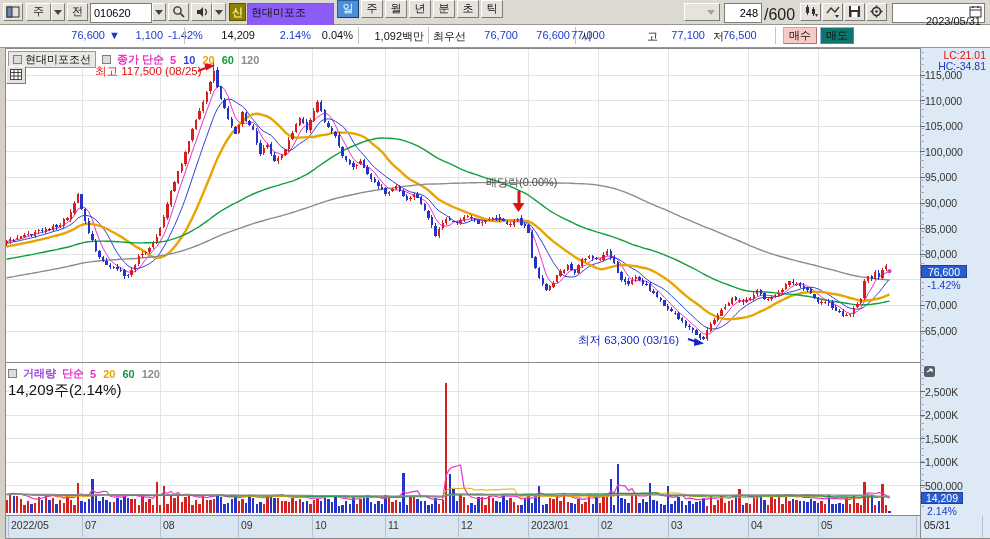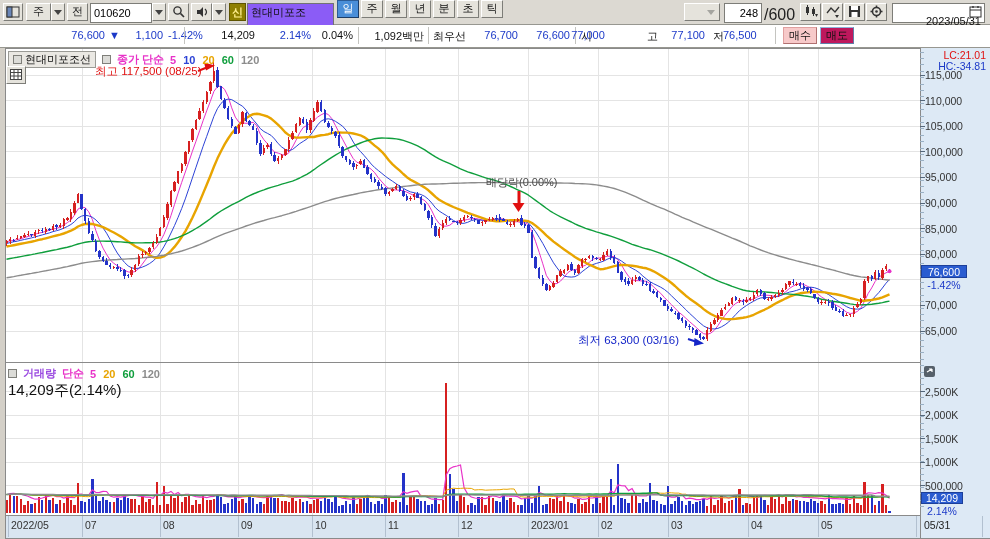--- a/index.html
+++ b/index.html
@@ -19,21 +19,21 @@
   .mbtn{position:relative;display:inline-block;width:20px;height:18px;box-sizing:border-box;margin-right:1px;background:#e0ded7;border:1px solid #b5b5b0;line-height:15px;text-align:center;color:#a0a09b;}
   .mbtn.wide{width:26px;}
   .slash{position:absolute;top:6px;font-size:16px;color:#222;}
   
   .infobar{position:absolute;left:0;top:25px;width:990px;height:22px;background:#ffffff;border-bottom:1px solid #979790;z-index:6;}
   .iv{position:absolute;top:4px;font-size:11px;white-space:nowrap;}
   .blue{color:#1c39c8;} .blk{color:#111;}
   .divider{position:absolute;top:2px;height:17px;width:1px;background:#c4c4c0;}
   .obtn{position:absolute;top:2px;height:17px;box-sizing:border-box;line-height:15px;text-align:center;border:1px solid;}
   .buy{background:#f7c9c9;border-color:#e0a0a0 #b07070 #b07070 #e0a0a0;}
-  .sell{background:#be185d;border-color:#90b4dc #6080a8 #6080a8 #90b4dc;}
+  .sell{background:#0f766e;border-color:#90b4dc #6080a8 #6080a8 #90b4dc;}
   
   .legend{position:absolute;z-index:4;display:flex;align-items:center;gap:6px;font-size:11px;white-space:nowrap;}
   .chip{display:flex;align-items:center;gap:3px;background:#eae8e3;border:1px solid #9a9a95;padding:0 4px;height:15px;}
   .sq{width:7px;height:7px;background:#dcdcd8;border:1px solid #7f7f7a;display:inline-block;flex:0 0 auto;}
   .mitem{font-weight:bold;}
   .ann{position:absolute;z-index:4;white-space:nowrap;font-size:11.5px;}
   .axlabel{position:absolute;z-index:3;font-size:10.5px;color:#333;white-space:nowrap;}
   .tag{position:absolute;z-index:4;background:#2a5cd0;color:#fff;font-size:10.5px;text-align:center;border:1px solid #1c3f9a;box-sizing:border-box;}
   .tagpct{position:absolute;z-index:4;color:#1c39c8;font-size:10.5px;text-align:center;}
   .gridbtn{position:absolute;left:6px;top:66px;width:20px;height:18px;box-sizing:border-box;background:#e5e3dc;border:1px solid;border-color:#ffffff #7d7d78 #7d7d78 #ffffff;z-index:4;}

